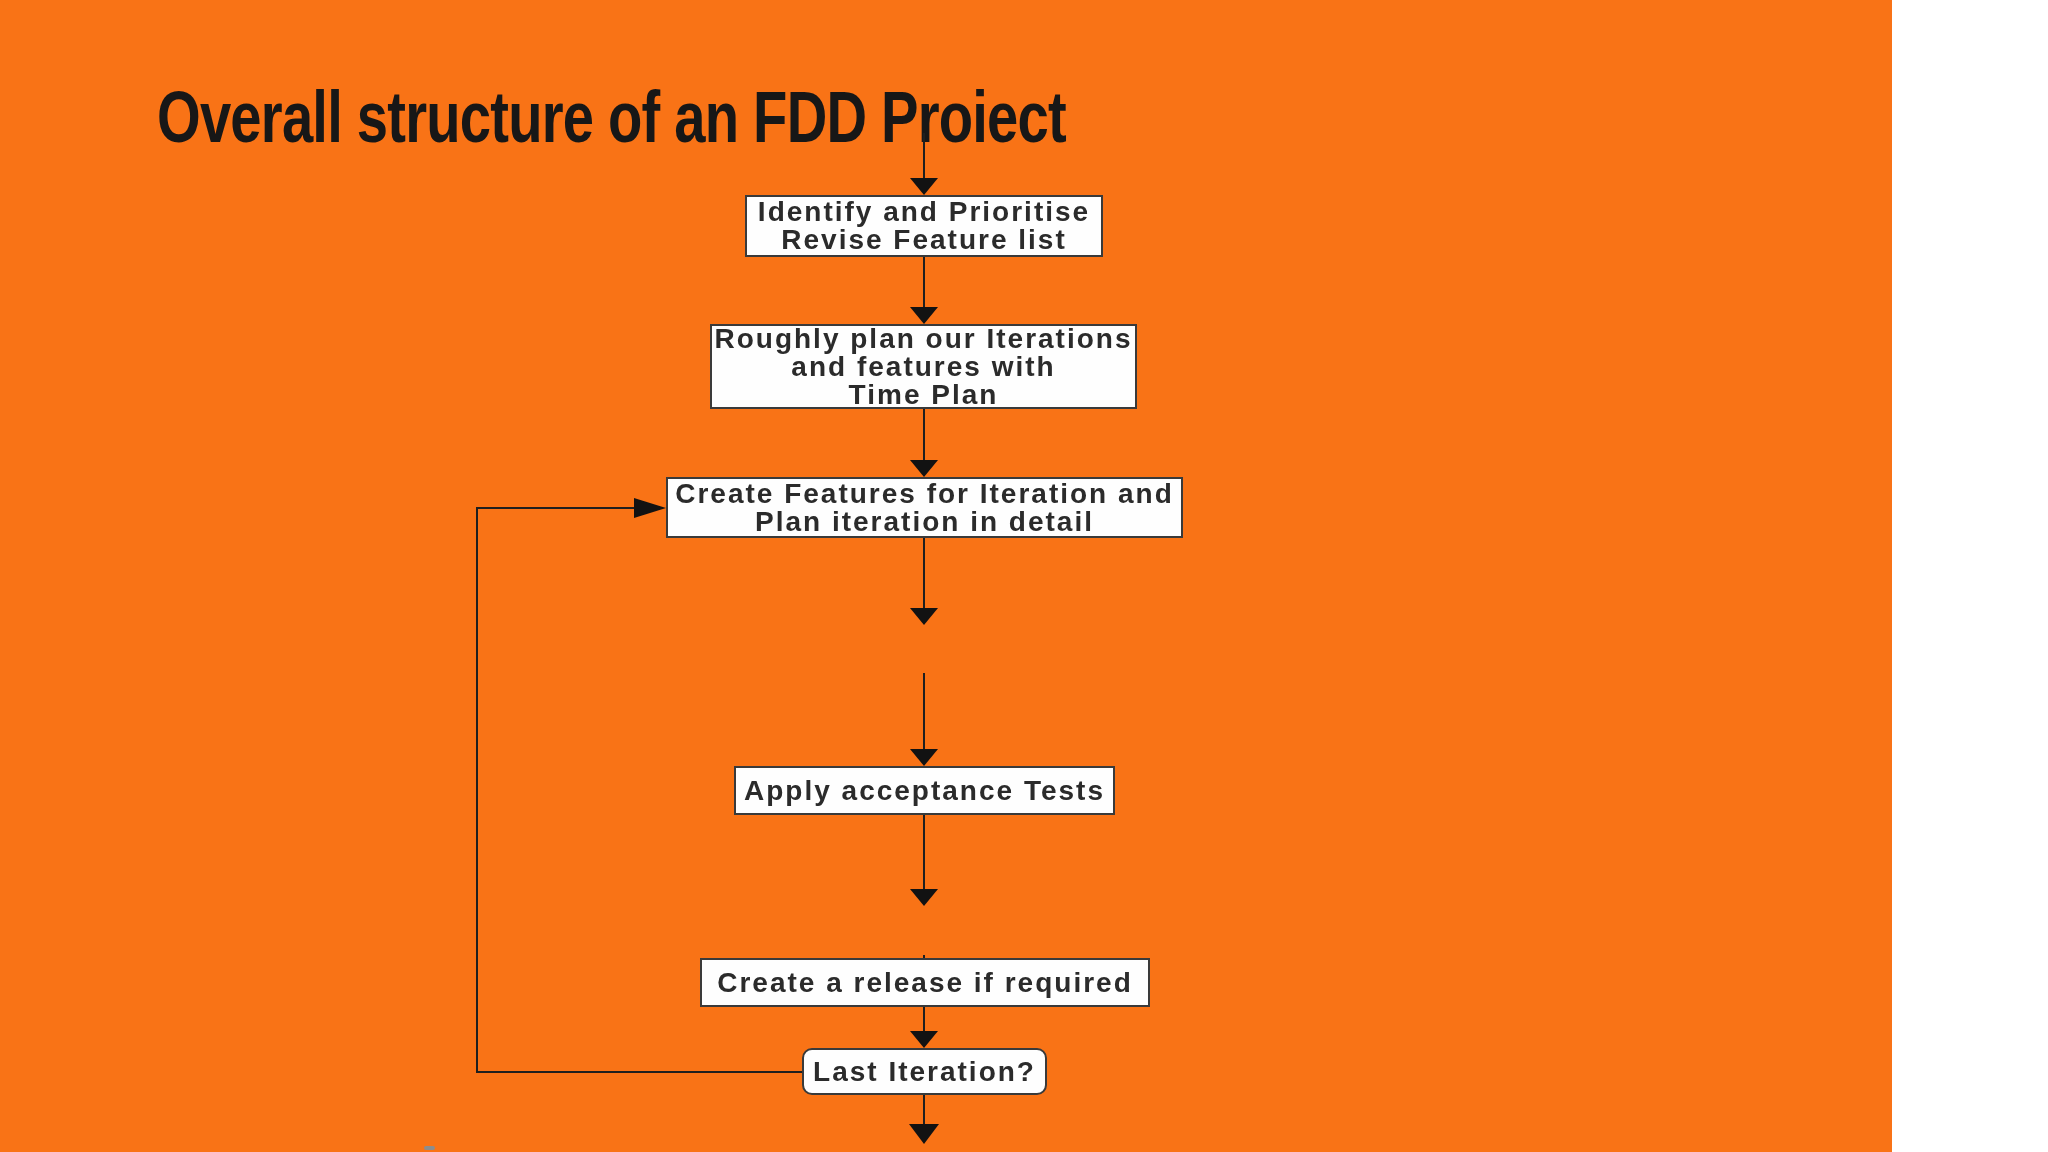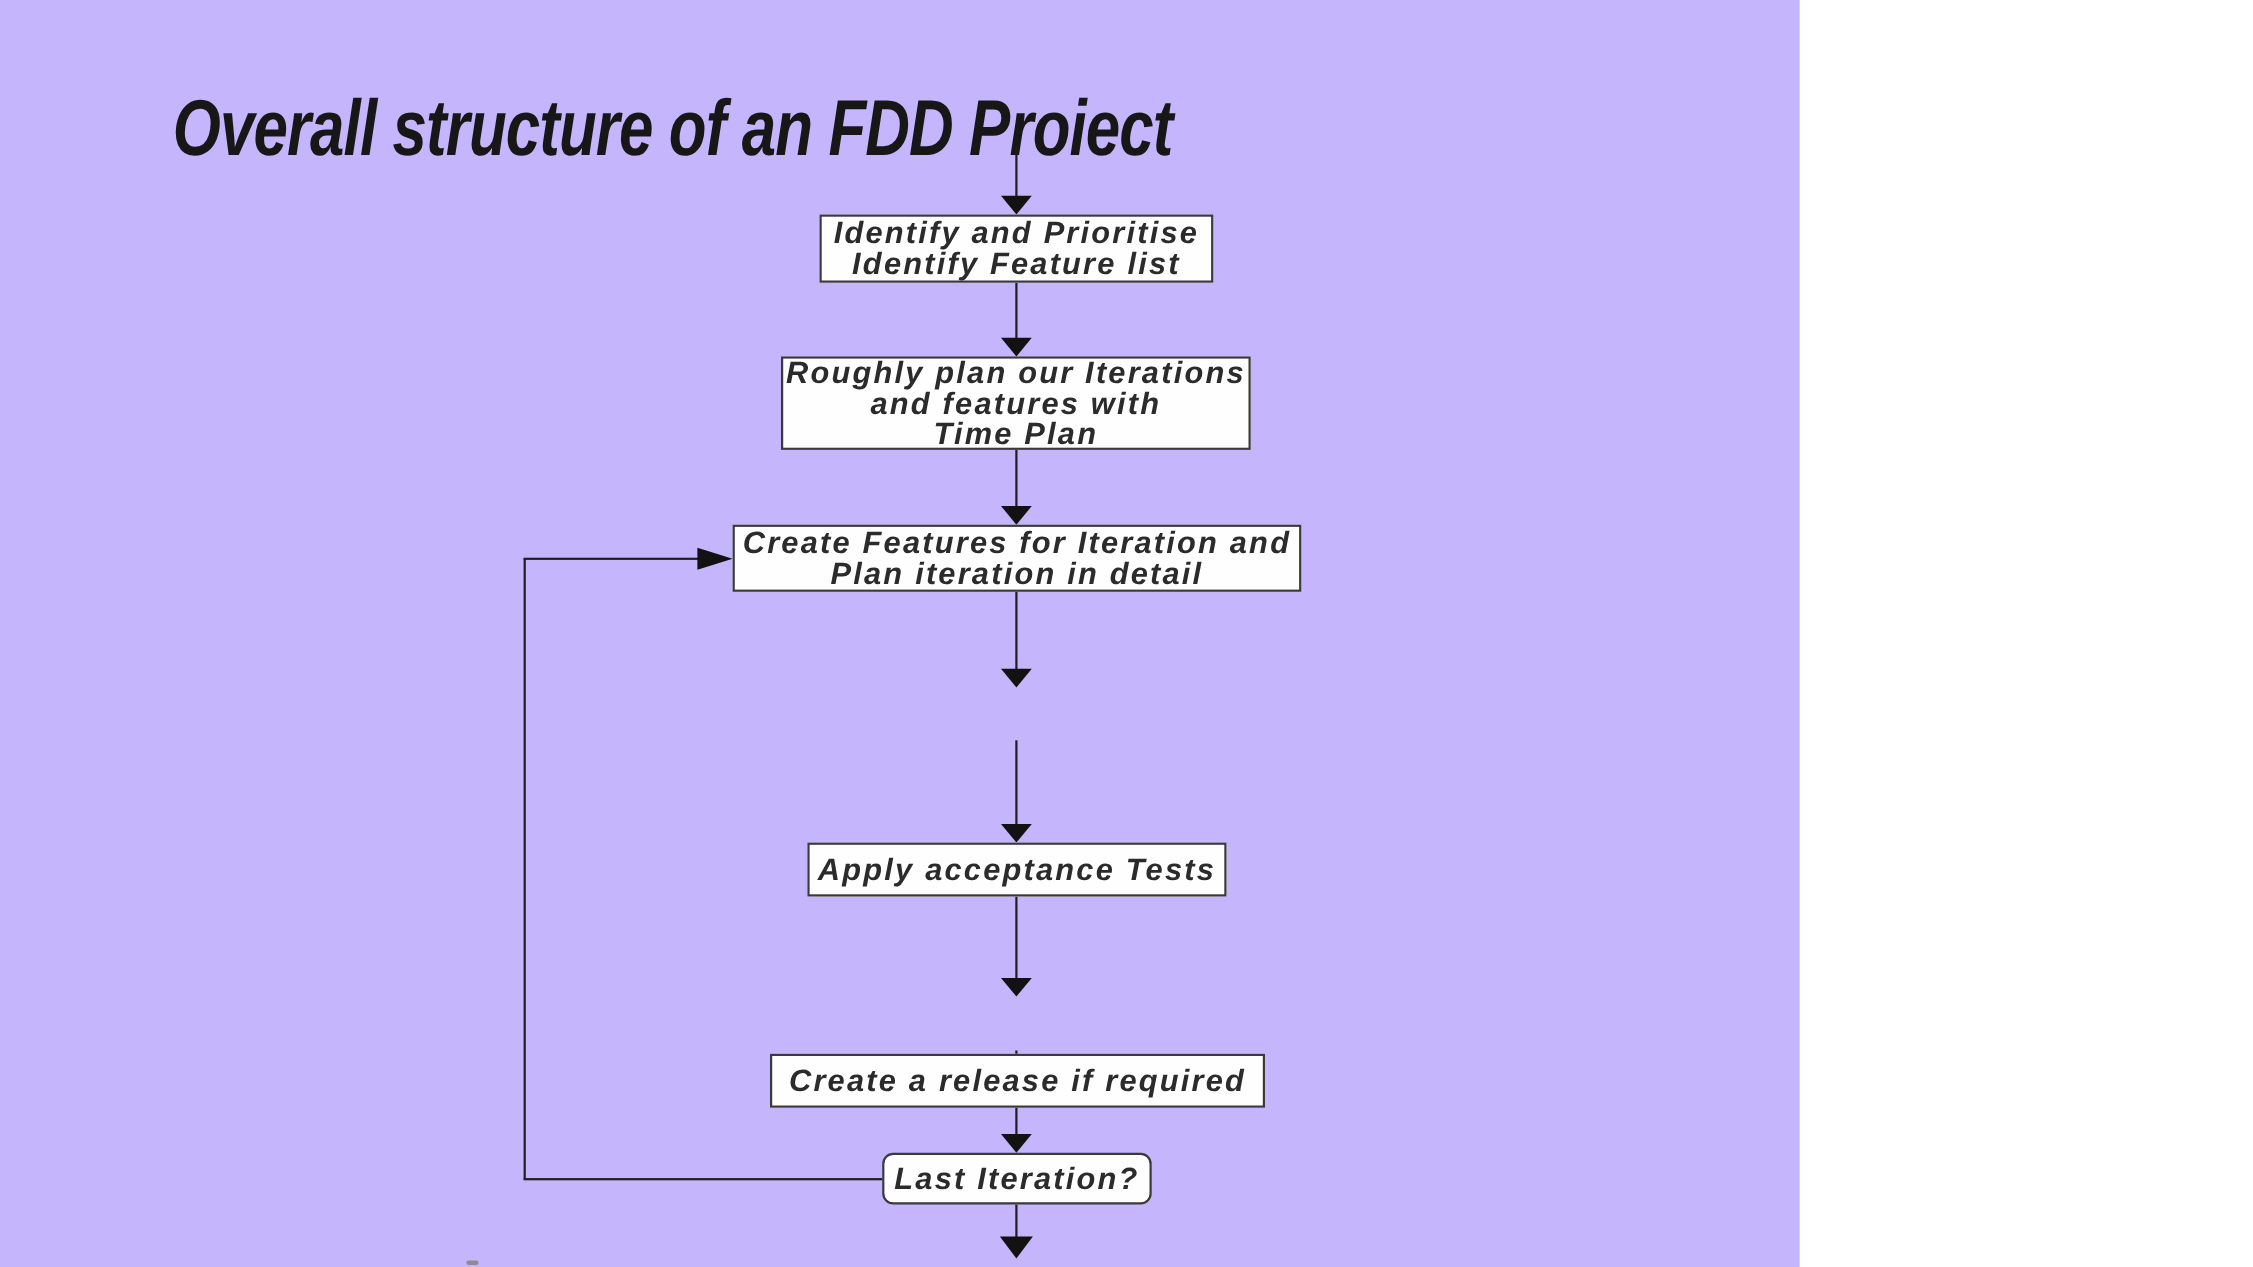--- a/index.html
+++ b/index.html
@@ -2,26 +2,25 @@
 <html><head>
 <meta charset="utf-8">
 <style>
   html, body {
     margin: 0;
     padding: 0;
     background: #ffffff;
   }
   .stage {
     position: relative;
-    width: 1636px;
+    width: 1892px;
     height: 1152px;
-    background: #c4b5fd;
+    background: #f97316;
     overflow: hidden;
     font-family: "Liberation Sans", sans-serif;
-    font-style: italic;
   }
   .slide-title {
     position: absolute;
     left: 157px;
     top: 76px;
     margin: 0;
     font-size: 72px;
     font-weight: 700;
     letter-spacing: -1px;
     color: #171717;
@@ -145,21 +144,21 @@
   <div class="vline" id="seg7"></div>
   <div class="arrow-down" id="head7"></div>
 
   <div class="vline" id="loop-left"></div>
   <div class="hline" id="loop-top"></div>
   <div class="arrow-right" id="loop-head"></div>
   <div class="hline" id="loop-bottom"></div>
 
   <div class="node" id="node0">
     <span class="tline">Identify and Prioritise</span>
-    <span class="tline">Identify Feature list</span>
+    <span class="tline">Revise Feature list</span>
   </div>
 
   <div class="node" id="node1">
     <span class="tline">Roughly plan our Iterations</span>
     <span class="tline">and features with</span>
     <span class="tline">Time Plan</span>
   </div>
 
   <div class="node" id="node2">
     <span class="tline">Create Features for Iteration and</span>

